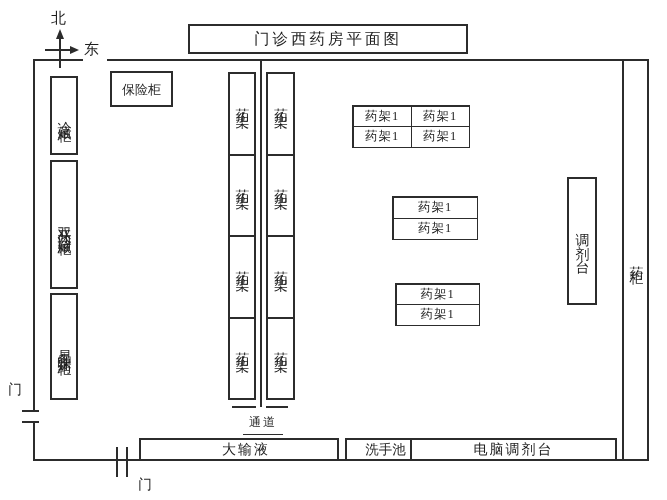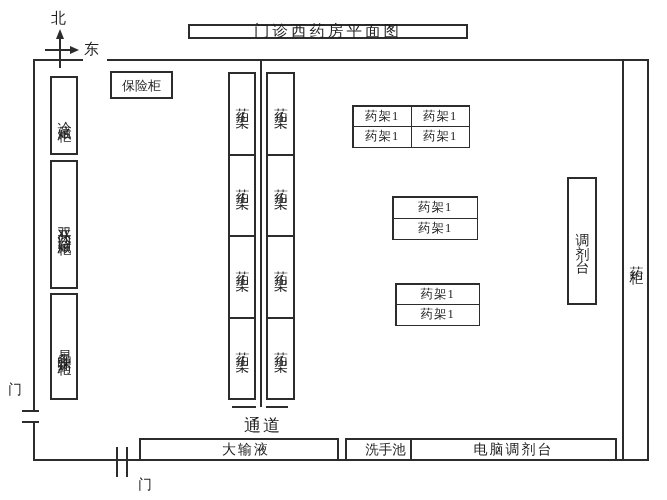--- a/index.html
+++ b/index.html
@@ -28,21 +28,21 @@
     border:1px solid #2c2c2c;margin:-0.5px;
     display:flex;align-items:center;justify-content:center;
     font-size:12.5px;letter-spacing:1px;background:#fff;
   }
   .label{font-size:14px;line-height:1;white-space:nowrap;}
   .title-box{
     border:2px solid #2c2c2c;display:flex;align-items:center;justify-content:center;
     font-size:15.5px;letter-spacing:3px;background:#fff;
   }
   .aisle{
-    font-size:17px;letter-spacing:2px;text-align:center;
+    font-size:12px;letter-spacing:2px;text-align:center;
     border-bottom:1.5px solid #2c2c2c;padding-bottom:3px;
   }
 </style>
 </head>
 <body>
 
 <div class="plan">
 
   <svg width="667" height="500" viewBox="0 0 667 500">
     <g stroke="#2c2c2c" stroke-width="2" fill="none">
@@ -65,23 +65,23 @@
     </g>
     <g fill="#2c2c2c" stroke="none">
       <polygon points="60,29 56,39 64,39"></polygon>
       <polygon points="79,50 70,46 70,54"></polygon>
     </g>
   </svg>
 
   <div class="abs label" style="left:51px;top:11px;font-size:15px;">北</div>
   <div class="abs label" style="left:84px;top:42px;font-size:15px;">东</div>
 
-  <div class="abs title-box" style="left:188px;top:24px;width:280px;height:15px;">门诊西药房平面图</div>
+  <div class="abs title-box" style="left:188px;top:24px;width:280px;height:30px;">门诊西药房平面图</div>
 
-  <div class="abs box" style="left:110px;top:71px;width:63px;height:28px;font-size:13px;">保险柜</div>
+  <div class="abs box" style="left:110px;top:71px;width:63px;height:36px;font-size:13px;">保险柜</div>
 
   <div class="abs box v" style="left:50px;top:76px;width:28px;height:79px;">冷藏柜</div>
   <div class="abs box v" style="left:50px;top:160px;width:28px;height:129px;letter-spacing:3px;">双开门冷藏柜</div>
   <div class="abs box v" style="left:50px;top:293px;width:28px;height:107px;letter-spacing:3px;">易串味药柜</div>
 
   <div class="abs shelf-col" style="left:228px;top:72px;width:28px;height:328px;">
     <div class="shelf-cell">药架1</div>
     <div class="shelf-cell">药架1</div>
     <div class="shelf-cell">药架1</div>
     <div class="shelf-cell">药架1</div>

